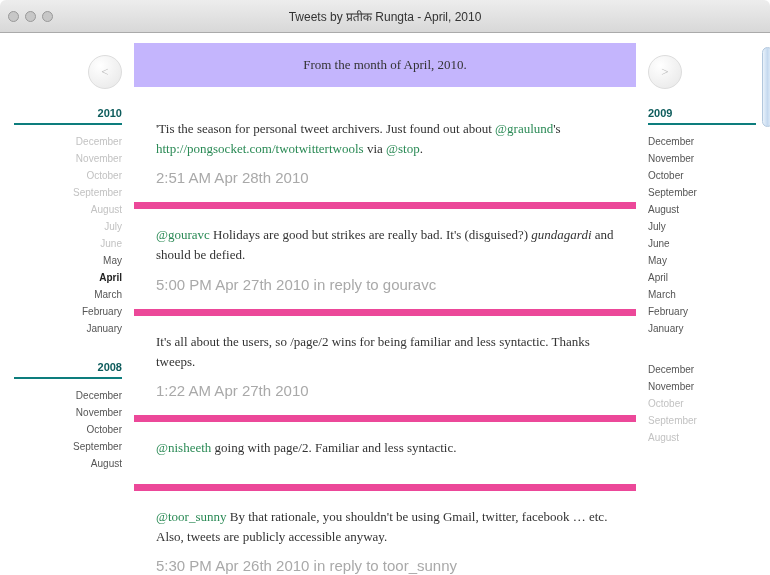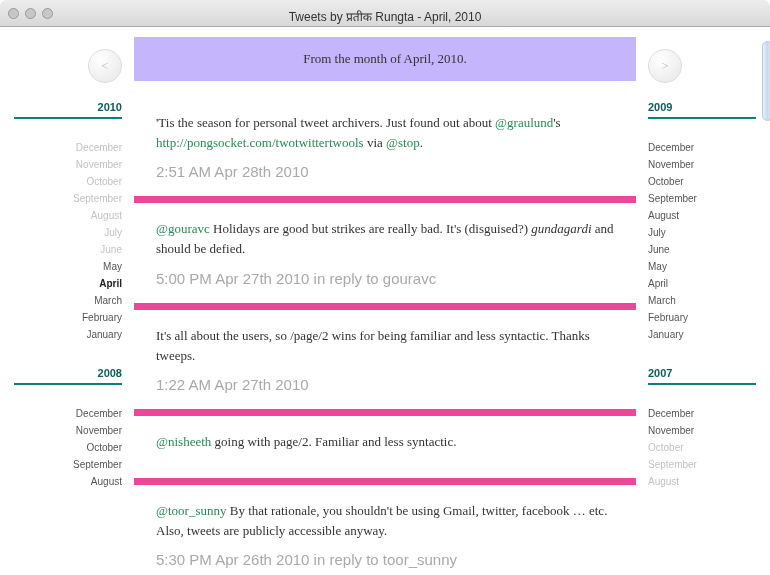--- a/index.html
+++ b/index.html
@@ -1,31 +1,31 @@
 <!DOCTYPE html>
 <html><head>
 <meta charset="utf-8">
 <style>
 *{box-sizing:border-box;margin:0;padding:0}
 body{font-family:Georgia,"Times New Roman",serif;background:#fff;width:770px;height:575px;overflow:hidden}
-.window-chrome{height:27px;background:linear-gradient(#ededed,#d8d8d8);border-bottom:1px solid #aaa;border-radius:6px 6px 0 0;display:flex;padding:8px 8px;position:relative}
+.window-chrome{height:27px;background:linear-gradient(#ededed,#d8d8d8);border-bottom:1px solid #aaa;border-radius:6px 6px 0 0;display:flex;align-items:center;padding:16px 8px;position:relative}
 .traffic-lights{display:flex;gap:6px}
 .traffic-light{width:11px;height:11px;border-radius:50%;background:#c7c7c7;border:1px solid #999}
 .window-title{position:absolute;left:0;right:0;text-align:center;font-family:"Lucida Grande",sans-serif;font-size:12px;color:#333;pointer-events:none}
 .stage{height:549px;background:#fff;position:relative;padding:0 14px;overflow:hidden}
 .scroll-track{position:absolute;right:-5px;top:0;width:17px;height:100%;background:#fff}
 .scroll-thumb{position:absolute;right:-3px;top:14px;width:11px;height:80px;border-radius:7px;background:linear-gradient(90deg,#e9f2fb,#c5d9ef,#e9f2fb);border:1px solid #b2c7dd}
 .layout{display:flex;height:100%}
 .col-left,.col-right{width:120px;flex:0 0 120px;padding-top:22px}
 .col-left{text-align:right;padding-right:12px}
 .col-right{text-align:left;padding-left:12px}
 .col-center{flex:1;padding-top:10px}
 .navbtn{width:34px;height:34px;border-radius:50%;background:radial-gradient(circle at 35% 30%,#fff,#e6e6e6);border:1px solid #ddd;display:flex;align-items:center;justify-content:center;color:#bbb;font-size:13px;margin-bottom:18px}
 .col-left .navbtn{margin-left:auto}
-.year-head{font-family:Verdana,Geneva,sans-serif;font-size:11px;font-weight:bold;color:#0d5c5c;border-bottom:2px solid #0d7d7d;padding-bottom:4px;margin-bottom:20px}
+.year-head{font-family:Verdana,Geneva,sans-serif;font-size:11px;font-weight:bold;color:#0d5c5c;border-bottom:2px solid #0d7d7d;padding-bottom:4px;margin-bottom:8px}
 .months{list-style:none}
 .months li{font-family:Verdana,Geneva,sans-serif;font-size:10px;color:#555;padding:3px 0;cursor:pointer}
 .months li.dim{color:#c2c2c2}
 .months li.current{color:#222;font-weight:bold}
 .yearblock{margin-bottom:24px}
 .banner{background:#c4b5fd;text-align:center;padding:14px 0;font-size:13px;color:#333;margin-bottom:16px}
 .tweet{padding:16px 22px;border-bottom:7px solid #ec4899}
 .tweet p{font-size:13px;color:#333;line-height:1.55;margin-bottom:10px}
 .mention{color:#2a8a55}
 .link{color:#2a8a55}
@@ -122,21 +122,20 @@
             <li>July</li>
             <li>June</li>
             <li>May</li>
             <li>April</li>
             <li>March</li>
             <li>February</li>
             <li>January</li>
           </ul>
         </div>
         <div class="yearblock">
-          <div class="year-head">2007</div>
           <ul class="months">
             <li>December</li>
             <li>November</li>
             <li class="dim">October</li>
             <li class="dim">September</li>
             <li class="dim">August</li>
           </ul>
         </div>
       </div>
   </div>

